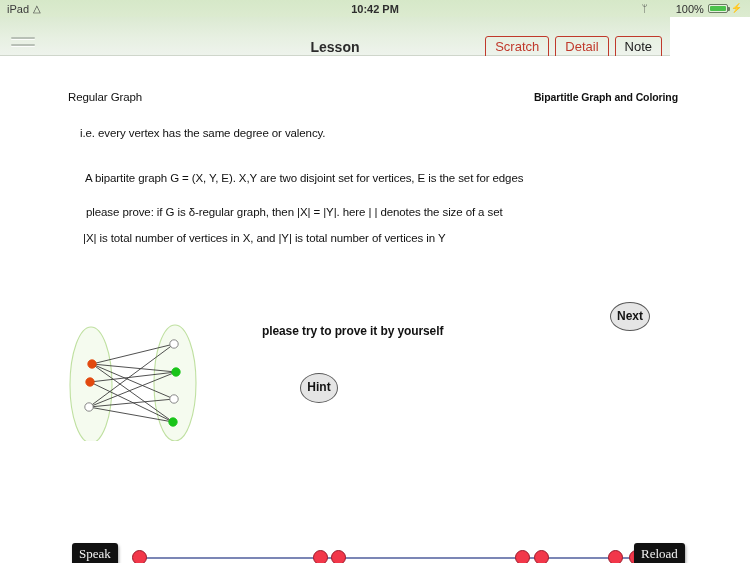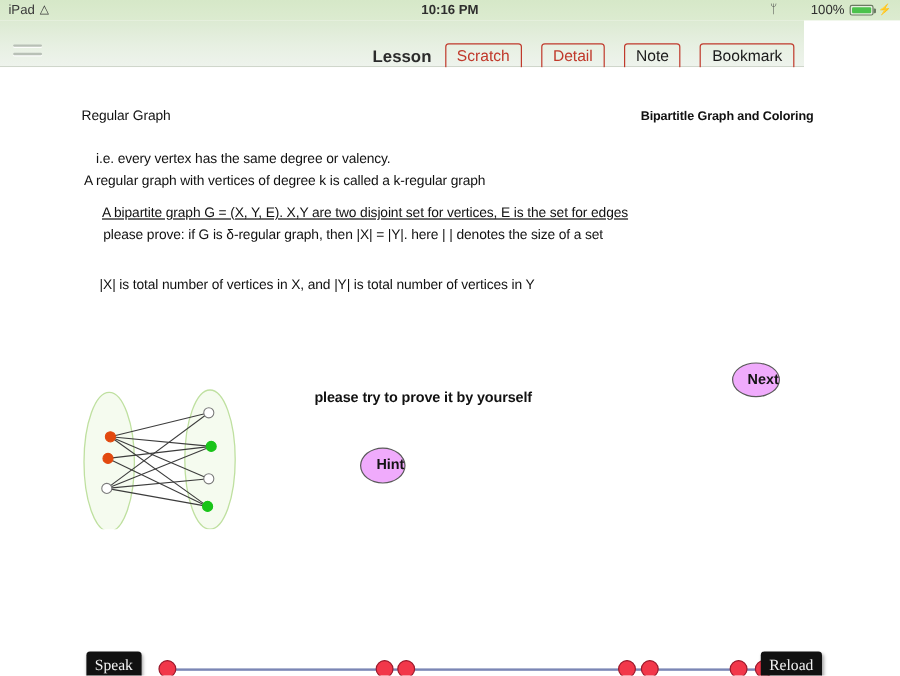--- a/index.html
+++ b/index.html
@@ -98,21 +98,21 @@
     left: 0; right: 0; top: 22px;
     text-align: center;
     font-size: 14px;
     font-weight: bold;
     color: #2b2b2b;
   }
   #nav-buttons {
     position: absolute;
     right: 8px; top: 19px;
     display: flex;
-    gap: 16px;
+    gap: 6px;
   }
   .nav-btn {
     border: 1px solid #c0392b;
     border-radius: 3px;
     background: transparent;
     font-size: 13px;
     padding: 3px 9px 4px 9px;
     cursor: pointer;
     white-space: nowrap;
     font-family: "Liberation Sans", sans-serif;
@@ -135,40 +135,40 @@
     color: #111111;
     white-space: nowrap;
     font-family: "Liberation Sans", sans-serif;
     letter-spacing: -0.1px;
   }
   #heading-left  { left: 68px;  top: 35px; font-size: 11.5px; }
   #heading-right { right: 72px; top: 35px; font-size: 10.5px; font-weight: bold; }
   #line-1 { left: 72px; top: 53px; }
   #line-2 { left: 80px; top: 71px; }
   #line-3 { left: 70px; top: 89px; }
-  #para-1 { left: 85px; top: 116px; text-decoration: underline; }
-  #para-2 { left: 86px; top: 134px; }
+  #para-1 { left: 85px; top: 116px; }
+  #para-2 { left: 86px; top: 150px; }
   #para-3 { left: 83px; top: 152px; margin-top: 24px; }
 
   #prompt-text { left: 262px; top: 268px; font-size: 12px; font-weight: bold; }
 
   
   #graph-figure {
     position: absolute;
     left: 60px; top: 205px;
     width: 140px; height: 180px;
   }
 
   
   .oval-btn {
     position: absolute;
     border: 1.5px solid #5a5a5a;
     border-radius: 50%;
-    background: #f0abfc;
-    text-align: right;
+    background: #e5e5e5;
+    text-align: center;
     font-size: 12px;
     color: #141414;
     cursor: pointer;
     font-family: "Liberation Sans", sans-serif;
     box-sizing: border-box;
   }
   #hint-button {
     left: 300px; top: 317px;
     width: 38px; height: 30px;
     line-height: 27px;
@@ -229,21 +229,21 @@
   #reload-tooltip { left: 634px; top: 55px; }
 </style>
 </head>
 <body>
 
 <div id="status-bar">
   <div id="status-left">
     <span>iPad</span>
     <span class="wifi-glyph">△</span>
   </div>
-  <div id="status-center">10:16 PM</div>
+  <div id="status-center">10:42 PM</div>
   <div id="status-right">
     <span class="bt-glyph">ᛘ</span>
     <span class="batt-pct">100%</span>
     <span class="batt-shell">
       <span class="batt-fill"></span>
       <span class="batt-cap"></span>
     </span>
     <span class="bolt-glyph">⚡</span>
   </div>
 </div>
@@ -251,31 +251,29 @@
 <div id="nav-bar">
   <div id="hamburger-button">
     <i></i>
     <i></i>
   </div>
   <div id="nav-title">Lesson</div>
   <div id="nav-buttons">
     <button class="nav-btn red-text">Scratch</button>
     <button class="nav-btn red-text">Detail</button>
     <button class="nav-btn dark-text">Note</button>
-    <button class="nav-btn dark-text">Bookmark</button>
   </div>
 </div>
 
 <div id="lesson-body">
 
   <div class="txt" id="heading-left">Regular Graph</div>
   <div class="txt" id="heading-right">Bipartitle Graph and Coloring</div>
 
   <div class="txt" id="line-2">i.e. every vertex has the same degree or valency.</div>
-  <div class="txt" id="line-3">A regular graph with vertices of degree k is called a k-regular graph</div>
 
   <div class="txt" id="para-1">A bipartite graph G = (X, Y, E). X,Y are two disjoint set for vertices, E is the set for edges</div>
   <div class="txt" id="para-2">please prove: if G is δ-regular graph, then |X| = |Y|.    here | | denotes the size of a set</div>
   <div class="txt" id="para-3">|X| is total number of vertices in X, and |Y| is total number of vertices in Y</div>
 
   <svg id="graph-figure" viewBox="0 0 140 180">
     <ellipse cx="31" cy="124" rx="21" ry="58" fill="#f5fbef" stroke="#bfe0a0" stroke-width="1.1"></ellipse>
     <ellipse cx="115" cy="122" rx="21" ry="58" fill="#f5fbef" stroke="#bfe0a0" stroke-width="1.1"></ellipse>
     <g id="graph-edges" stroke="#3c3c3c" stroke-width="0.9" fill="none">
         <line x1="32" y1="103" x2="114" y2="83"></line>

